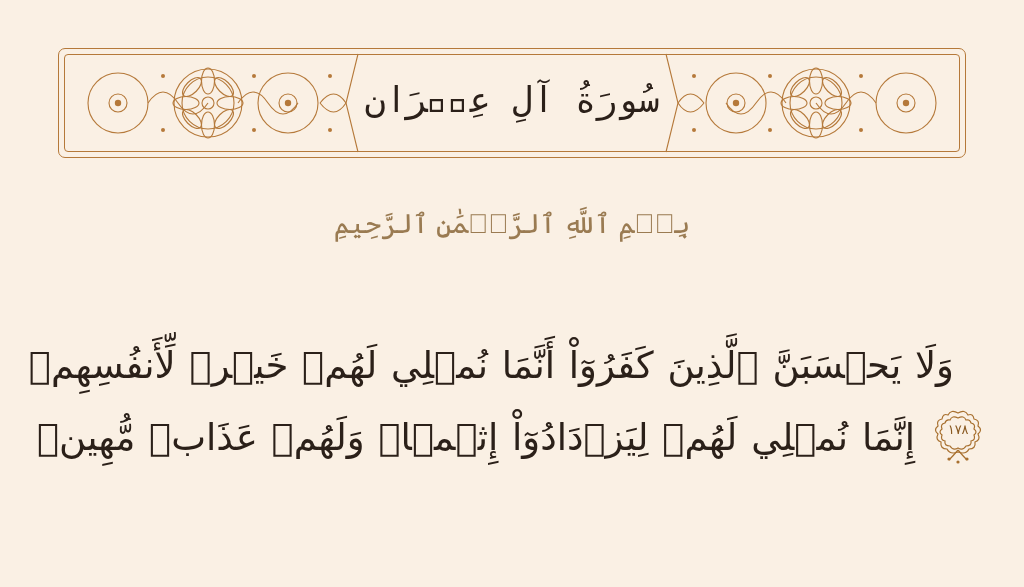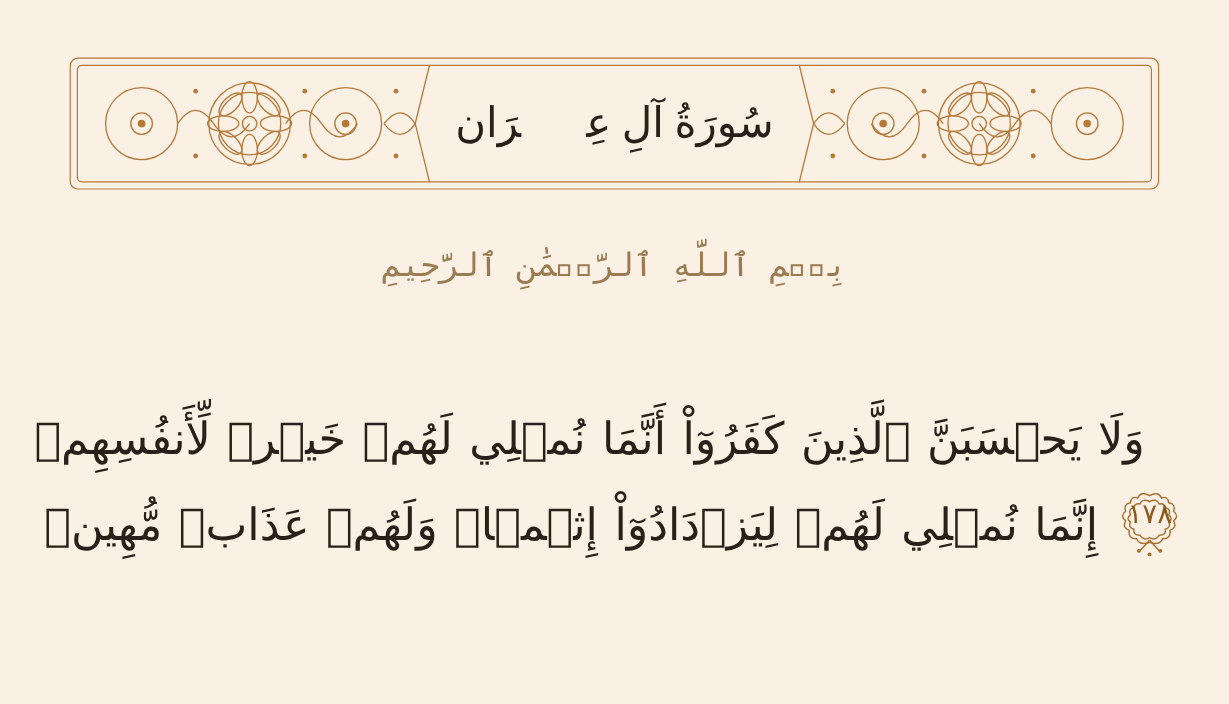--- a/index.html
+++ b/index.html
@@ -41,37 +41,37 @@
     position: absolute;
     inset: 0;
   }
   .surah-title {
     position: absolute;
     left: 0;
     right: 0;
     top: 50%;
     transform: translateY(-50%);
     text-align: center;
-    font-family: Liberation Serif, serif;
+    font-family: Liberation Mono, monospace;
     font-size: 35px;
     color: #2b2019;
     direction: rtl;
     letter-spacing: 1px;
     line-height: 1;
   }
 
   
   .basmala {
     position: absolute;
     left: 0;
     right: 0;
     top: 206px;
     text-align: center;
     direction: rtl;
-    font-family: Liberation Mono, monospace;
+    font-family: Liberation Sans, sans-serif;
     font-size: 27px;
     color: #9a7b52;
     line-height: 1.4;
   }
 
   
   .ayah-block {
     position: absolute;
     left: 70px;
     right: 70px;
@@ -106,21 +106,21 @@
     height: 58px;
     flex: 0 0 58px;
   }
   .ayah-marker svg {
     position: absolute;
     inset: 0;
   }
   .ayah-number {
     position: relative;
     font-family: "DejaVu Sans", sans-serif;
-    font-size: 23px;
+    font-size: 13px;
     color: #8a5a22;
     line-height: 1;
     padding-bottom: 18px;
   }
 </style>
 </head>
 <body>
 
 <div class="banner-wrap">
   <div class="banner-outer"></div>

